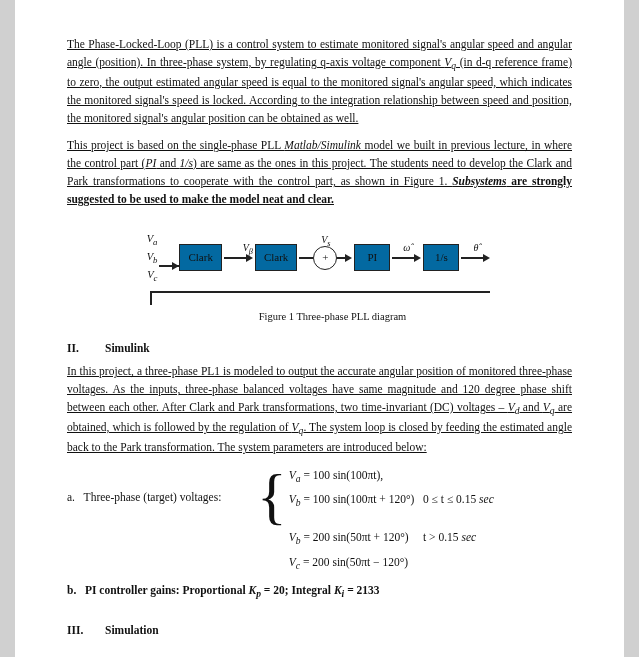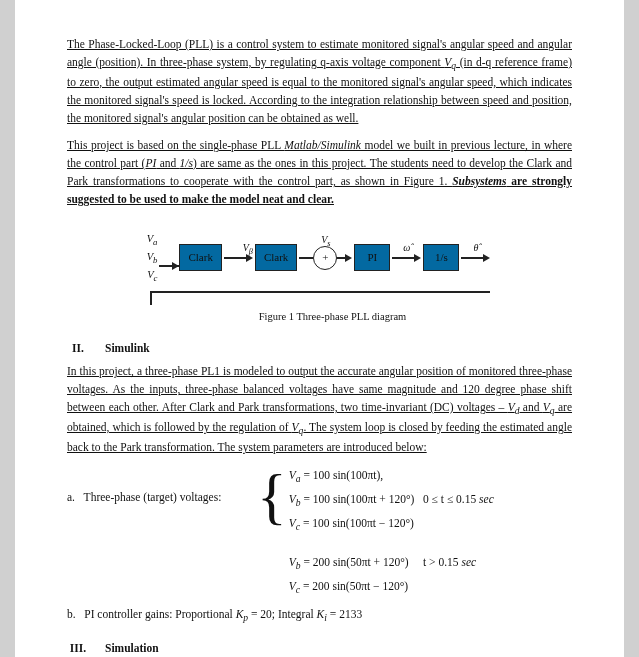--- a/index.html
+++ b/index.html
@@ -64,21 +64,20 @@
     }
     .section-header {
       display: flex;
       gap: 16px;
       margin-top: 14px;
       margin-bottom: 6px;
     }
     .section-num {
       font-weight: bold;
       min-width: 22px;
-      text-align: center;
     }
     .section-title {
       font-weight: bold;
     }
     .equations-block {
       margin: 6px 0 6px 0;
       display: flex;
       align-items: flex-start;
       gap: 10px;
     }
@@ -226,35 +225,32 @@
     <div style="display:flex;align-items:flex-start;gap:2px;">
 
       <div style="font-size:62px;line-height:0.95;font-weight:100;color:#111;font-family:'Times New Roman',serif;">{</div>
       <div style="display:flex;flex-direction:column;gap:4px;">
         <div class="eq-line">
           <em>V<sub>a</sub></em> = 100 sin(100πt),
         </div>
         <div class="eq-line">
           <em>V<sub>b</sub></em> = 100 sin(100πt + 120°)&nbsp;&nbsp;&nbsp;0 ≤ t ≤ 0.15 <em>sec</em>
         </div>
-        <div class="eq-line">
-          <em>V<sub>c</sub></em> = 100 sin(100πt − 120°)
-        </div>
         <div style="height:10px;"></div>
         <div class="eq-line">
           <em>V<sub>b</sub></em> = 200 sin(50πt + 120°)&nbsp;&nbsp;&nbsp;&nbsp;&nbsp;t &gt; 0.15 <em>sec</em>
         </div>
         <div class="eq-line">
           <em>V<sub>c</sub></em> = 200 sin(50πt − 120°)
         </div>
       </div>
     </div>
   </div>
 
-  <div style="margin: 8px 0 14px 0;">
+  <div style="margin: 8px 0 20px 0; font-weight: bold;">
     <p>
       b.&nbsp;&nbsp;&nbsp;PI controller gains: Proportional <em>K<sub>p</sub></em> = 20; Integral <em>K<sub>i</sub></em> = 2133
     </p>
   </div>
 
   <div class="section-header">
     <span class="section-num">III.</span>
     <span class="section-title">Simulation</span>
   </div>
 

